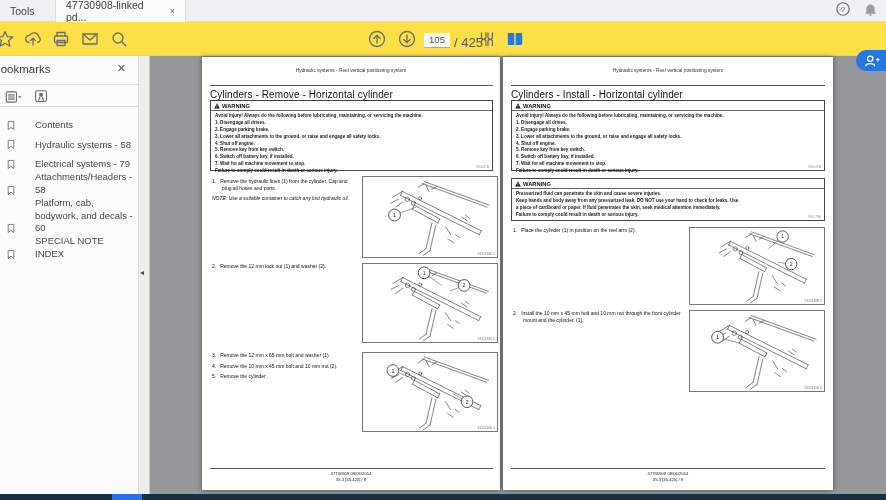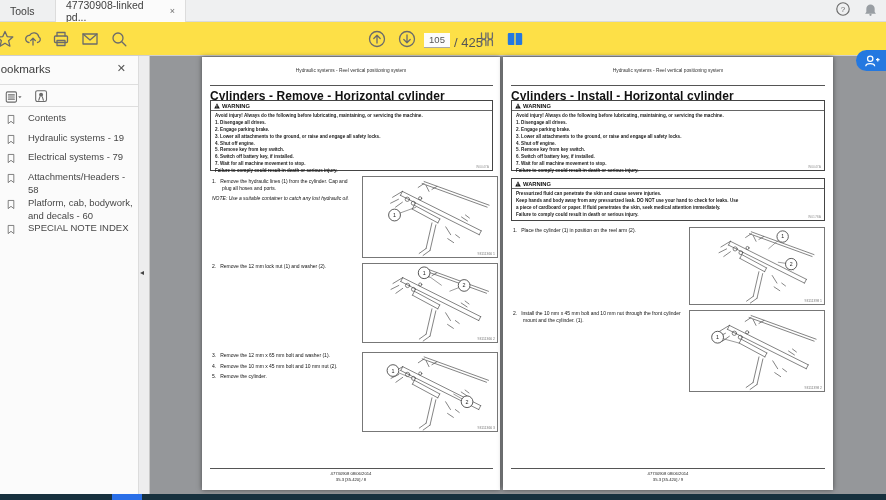--- a/index.html
+++ b/index.html
@@ -24,33 +24,33 @@
   .sharebtn { position:absolute; top:28px; right:-16px; width:46px; height:21px; background:#2478e0; border-radius:11px; display:flex; align-items:center; padding-left:8px; }
 
   
   .sidebar { position:absolute; top:56px; left:0; width:138px; height:438px; background:#fbfbfb; overflow:hidden; }
   .sb-title { position:absolute; top:7px; left:-7px; font-size:11.5px; color:#3d3d3d; }
   .sb-close { position:absolute; top:6px; right:12px; font-size:11px; color:#555; }
   .sb-div1 { position:absolute; top:28px; left:0; width:138px; height:1px; background:#dedede; }
   .sb-tools { position:absolute; top:33px; left:5px; display:flex; gap:12px; align-items:center; }
   .sb-div2 { position:absolute; top:50px; left:0; width:138px; height:1px; background:#dedede; }
   .sb-list { position:absolute; top:56px; left:6px; width:128px; }
-  .sb-item { display:flex; gap:12px; min-height:19.7px; align-items:flex-start; cursor:default; }
+  .sb-item { display:flex; gap:19px; min-height:19.7px; align-items:flex-end; cursor:default; }
   .sb-item svg { flex:0 0 10px; margin-top:1px; }
   .sb-item .lbl { font-size:9.5px; color:#474747; line-height:1.35; }
   .splitter { position:absolute; top:56px; left:138px; width:12px; height:438px; background:#ededee; border-left:1px solid #dcdcdc; border-right:1px solid #c8c8c8; }
   .collapse { position:absolute; top:212px; left:1px; font-size:8px; color:#444; }
 
   
   .page { position:absolute; top:57px; height:433px; background:#fff; box-shadow:0 0 5px rgba(0,0,0,.5); }
   .page.left  { left:202px; width:298px; }
   .page.right { left:503px; width:330px; }
   .pheader { position:absolute; top:11px; left:0; width:100%; text-align:center; font-size:4.8px; color:#333; }
   .prule  { position:absolute; top:28px; height:1px; background:#555; }
-  .ptitle { position:absolute; top:32px; font-size:12px; font-weight:bold; color:#111; letter-spacing:.1px; }
+  .ptitle { position:absolute; top:32px; font-size:10px; font-weight:normal; color:#111; letter-spacing:.1px; }
   .page.left  .prule, .page.left  .ptitle { left:8px; }  .page.left  .prule { width:283px; }
   .page.right .prule, .page.right .ptitle { left:8px;text-align:right; }  .page.right .prule { width:314px; }
 
   .warnbox { position:absolute; border:1px solid #444; background:#fff; }
   .warnhead { display:flex; align-items:center; gap:2px; font-size:5.8px; font-weight:bold; color:#111; padding:2px 3px 1px 3px; border-bottom:1px solid #666; }
   .warnhead svg { width:6px; height:6px; }
   .warnlines { padding:2px 4px 1px 4px; }
   .warnlines div { font-size:4.6px; font-weight:600; color:#1a1a1a; line-height:1.5; white-space:nowrap; overflow:hidden; }
   .warncode { position:absolute; right:3px; bottom:1px; font-size:3.4px; color:#999; }
 
@@ -226,21 +226,21 @@
             <path d="M3.5,1.5 h9 v13 l-4.5,-3.6 -4.5,3.6 z" fill="none" stroke="#5a5a5a" stroke-width="1.2"></path>
           </svg>
           <span class="lbl">Contents</span>
         </div>
 
 
         <div class="sb-item">
           <svg viewBox="0 0 16 16" width="10" height="13">
             <path d="M3.5,1.5 h9 v13 l-4.5,-3.6 -4.5,3.6 z" fill="none" stroke="#5a5a5a" stroke-width="1.2"></path>
           </svg>
-          <span class="lbl">Hydraulic systems - 19</span>
+          <span class="lbl">Hydraulic systems - 58</span>
         </div>
 
         <div class="sb-item">
           <svg viewBox="0 0 16 16" width="10" height="13">
             <path d="M3.5,1.5 h9 v13 l-4.5,-3.6 -4.5,3.6 z" fill="none" stroke="#5a5a5a" stroke-width="1.2"></path>
           </svg>
           <span class="lbl">Electrical systems - 79</span>
         </div>
 
         <div class="sb-item">

